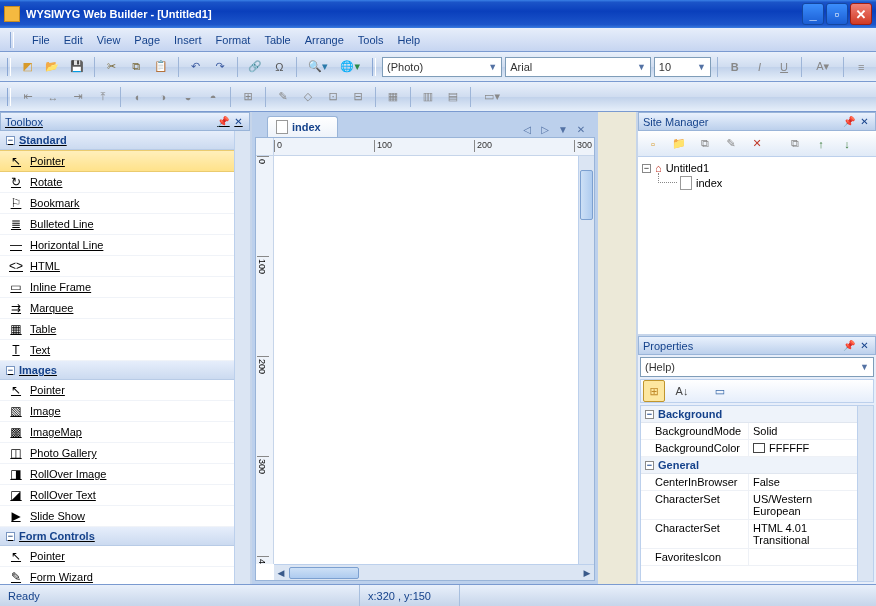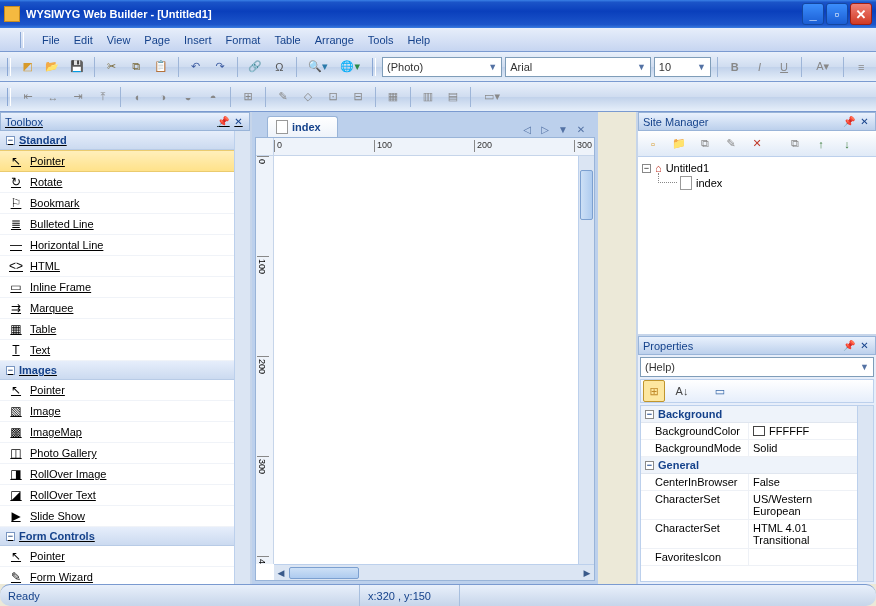--- a/index.html
+++ b/index.html
@@ -5,21 +5,21 @@
 * { margin: 0; padding: 0; box-sizing: border-box; font-family: Tahoma, sans-serif; font-size: 11px; }
 body { width: 876px; height: 606px; background: #ece9d8; overflow: hidden; display: flex; flex-direction: column; }
 
 .titlebar { height: 28px; background: linear-gradient(to bottom, #3a81e6 0%, #1b54c8 8%, #0a3fbc 40%, #1c55ca 88%, #3a7ce0 100%); display: flex; align-items: center; padding: 0 4px; color: white; font-weight: bold; font-size: 13px; }
 .titlebar .ico { width: 16px; height: 16px; background: #f5b940; border: 1px solid #c78b1f; margin-right: 6px; }
 .titlebar .spacer { flex: 1; }
 .winbtn { width: 22px; height: 22px; margin-left: 2px; border-radius: 3px; display: flex; align-items: center; justify-content: center; font-weight: bold; color: white; font-size: 13px; }
 .winbtn.min, .winbtn.max { background: linear-gradient(to bottom, #3b8efc, #1b5ed4); border: 1px solid #1447a0; }
 .winbtn.close { background: linear-gradient(to bottom, #f08176, #d13a24); border: 1px solid #a02014; }
 
-.menubar { height: 24px; background: linear-gradient(to bottom, #e7eefa, #c6d5f1); display: flex; align-items: center; padding-left: 20px; gap: 14px; border-bottom: 1px solid #7a9ad0; color: #15428b; }
+.menubar { height: 24px; background: linear-gradient(to bottom, #e7eefa, #c6d5f1); display: flex; align-items: center; padding-left: 10px; gap: 14px; border-bottom: 1px solid #7a9ad0; color: #15428b; }
 .menubar .handle { width: 4px; height: 16px; border-left: 1px solid #8aa7d4; border-right: 1px solid #fff; margin-right: 4px; }
 
 .tb { height: 30px; background: linear-gradient(to bottom, #e9f0fb, #d0ddf0 50%, #c0d1ea 51%, #e6effa); border-bottom: 1px solid #7a9ad0; display: flex; align-items: center; padding: 0 4px; gap: 3px; }
 .tb .handle { width: 4px; height: 18px; border-left: 1px solid #8aa7d4; border-right: 1px solid #fff; margin: 0 3px; }
 .tb .sep { width: 1px; height: 20px; background: #9db5d8; margin: 0 3px; }
 .tbn { width: 22px; height: 22px; display: flex; align-items: center; justify-content: center; border-radius: 2px; }
 .tbn.wide { width: 30px; }
 .cbo { height: 20px; background: white; border: 1px solid #7f9db9; display: flex; align-items: center; padding: 0 4px; color: #333; }
 .cbo .arr { margin-left: auto; color: #5472a4; font-size: 9px; }
 
@@ -74,21 +74,21 @@
 .propgrid { flex: 1; border: 1px solid #bcd0ec; margin: 2px; background: #fff; display: flex; overflow: hidden; }
 .pgbody { flex: 1; font-size: 11px; }
 .pgcat { background: #eef3fa; color: #15428b; font-weight: bold; padding: 2px 4px; display: flex; align-items: center; gap: 4px; border-bottom: 1px solid #e0e6ef; }
 .pgcat .exp { width: 9px; height: 9px; border: 1px solid #888; background: #fff; display: flex; align-items: center; justify-content: center; font-size: 9px; line-height: 1; }
 .pgrow { display: flex; border-bottom: 1px solid #eef1f6; }
 .pgrow .k { width: 108px; padding: 2px 4px 2px 14px; background: #fff; border-right: 1px solid #eef1f6; }
 .pgrow .v { flex: 1; padding: 2px 4px; display: flex; align-items: center; gap: 4px; }
 .pgrow .swatch { width: 12px; height: 10px; border: 1px solid #444; background: #fff; }
 .pgscroll { width: 16px; background: #dbe5f3; border-left: 1px solid #bcd0ec; }
 
-.status { height: 22px; background: linear-gradient(to bottom, #e9f0fb, #c6d5ea); border-top: 1px solid #7a9ad0; display: flex; align-items: center; color: #15428b; border-radius: 10px; }
+.status { height: 22px; background: linear-gradient(to bottom, #e9f0fb, #c6d5ea); border-top: 1px solid #7a9ad0; display: flex; align-items: center; color: #15428b; }
 .status .cell { padding: 0 8px; border-right: 1px solid #a8bfde; height: 100%; display: flex; align-items: center; }
 .status .cell.first { width: 360px; }
 </style>
 </head>
 <body>
 
 <div class="titlebar">
   <div class="ico"></div>
   <span>WYSIWYG Web Builder - [Untitled1]</span>
   <div class="spacer"></div>
@@ -374,26 +374,26 @@
       <div class="proptb">
         <div class="tbn" style="color:#c08a2a;border:1px solid #c0952d;background:#fde7a0">⊞</div>
         <div class="tbn" style="color:#444">A↓</div>
         <div style="width:4px"></div>
         <div class="tbn" style="color:#3a6aaa">▭</div>
       </div>
       <div class="propgrid">
         <div class="pgbody" id="pgbody">
             <div class="pgcat"><span class="exp">−</span>Background</div>
             <div class="pgrow">
+              <div class="k">BackgroundMode</div>
+              <div class="v">Solid</div>
+            </div>
+            <div class="pgrow">
               <div class="k">BackgroundColor</div>
               <div class="v"><span class="swatch"></span>FFFFFF</div>
-            </div>
-            <div class="pgrow">
-              <div class="k">BackgroundMode</div>
-              <div class="v">Solid</div>
             </div>
             <div class="pgcat"><span class="exp">−</span>General</div>
             <div class="pgrow">
               <div class="k">CenterInBrowser</div>
               <div class="v">False</div>
             </div>
             <div class="pgrow">
               <div class="k">CharacterSet</div>
               <div class="v">US/Western European</div>
             </div>

